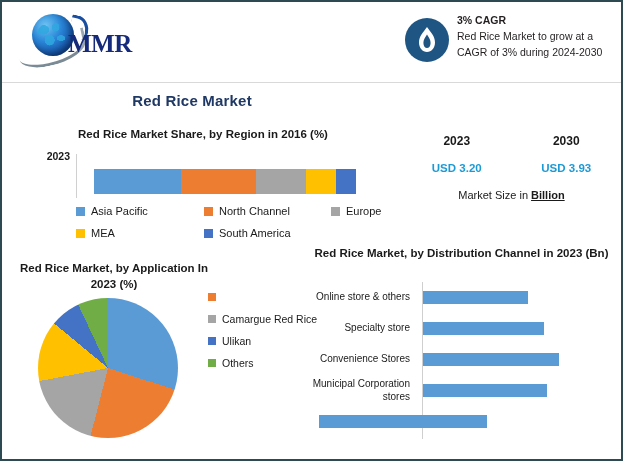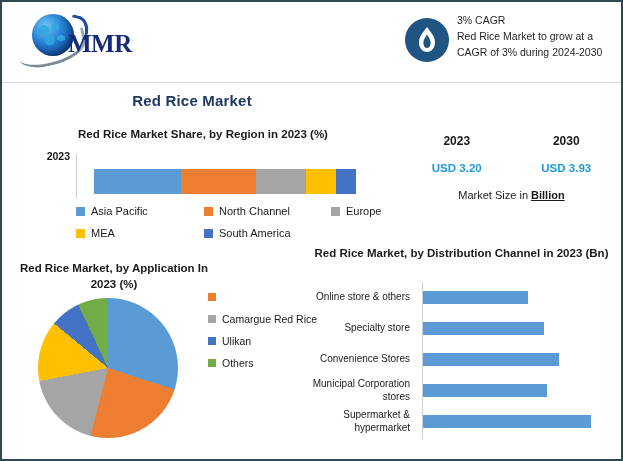--- a/index.html
+++ b/index.html
@@ -51,21 +51,21 @@
   .hdr-block{position:absolute;top:10px;height:62px;}
   .hdr-icon{
     position:absolute;left:0;top:6px;width:44px;height:44px;border-radius:50%;
     background:#1f5582;
   }
   .hdr-icon svg{position:absolute;left:0;top:0;}
   .hdr-text{
     position:absolute;left:56px;top:0;
     font-size:10.5px;line-height:16px;color:#231f20;
   }
-  .hdr-text .bold{font-weight:normal;display:block;}
+  .hdr-text .bold{font-weight:bold;display:block;}
 
   #block-asia{left:148px;width:245px;}
   #block-cagr{left:403px;width:216px;}
   #block-cagr .hdr-text{left:52px;}
 
   .hdr-divider{position:absolute;left:0;top:80px;width:619px;height:1px;background:#d9d9d9;}
 
   
   #main-title{
     position:absolute;left:0;top:90px;width:380px;text-align:center;
@@ -163,21 +163,21 @@
         <span>Red Rice Market to grow at a CAGR of 3% during 2024-2030</span>
       </div>
     </div>
 
     <div class="hdr-divider"></div>
   </div>
 
   <div id="main-title">Red Rice Market</div>
 
   <div id="region-section">
-    <div id="region-title">Red Rice Market Share, by Region in 2023 (%)</div>
+    <div id="region-title">Red Rice Market Share, by Region in 2016 (%)</div>
     <div id="region-year-label">2023</div>
     <div class="region-plot">
       <div class="region-axis"></div>
       <div class="stack" id="region-stack">
           <div class="seg" style="width: 86.984px; background: rgb(91, 155, 213);"></div>
           <div class="seg" style="width: 74.932px; background: rgb(237, 125, 49);"></div>
           <div class="seg" style="width: 50.042px; background: rgb(165, 165, 165);"></div>
           <div class="seg" style="width: 30.13px; background: rgb(255, 192, 0);"></div>
           <div class="seg" style="width: 19.912px; background: rgb(68, 114, 196);"></div>
         </div>
@@ -257,20 +257,19 @@
           </div>
           <div class="dist-row" style="top: 62px;">
             <div class="dist-label">Convenience Stores</div>
             <div class="dist-bar" style="width: 136.438px; background: rgb(91, 155, 213);"></div>
           </div>
           <div class="dist-row" style="top: 93px;">
             <div class="dist-label">Municipal Corporation stores</div>
             <div class="dist-bar" style="width: 123.719px; background: rgb(91, 155, 213);"></div>
           </div>
           <div class="dist-row" style="top: 124px;">
-            <div class="dist-label">Supermarket &amp; hypermarket</div>
             <div class="dist-bar" style="width: 167.656px; background: rgb(91, 155, 213);"></div>
           </div>
         </div>
     </div>
   </div>
 
 </div>
 
 </body></html>

